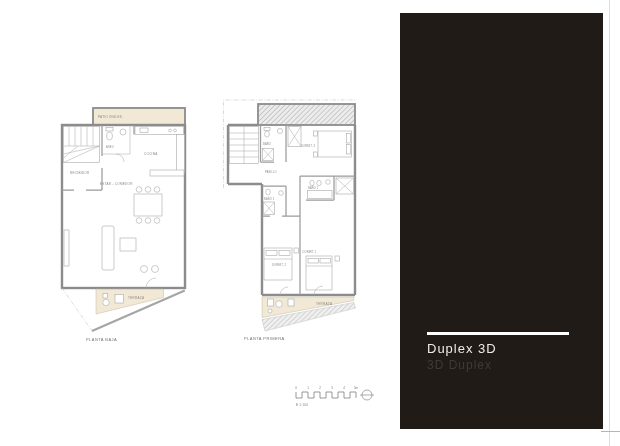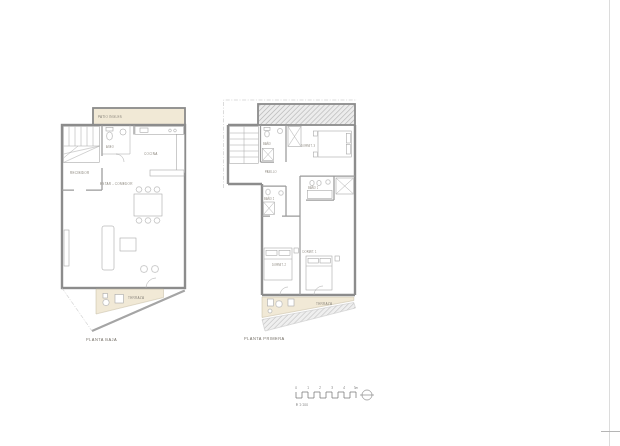--- a/index.html
+++ b/index.html
@@ -228,17 +228,22 @@
     <text x="68" y="6" text-anchor="middle" class="sct">5m</text>
     <path class="sc" d="M8,9 L8,15 L14,15 L14,9 L20,9 L20,15 L26,15 L26,9 L32,9 L32,15 L38,15 L38,9
              L44,9 L44,15 L50,15 L50,9 L56,9 L56,15 L62,15 L62,9 L68,9 L68,15"></path>
     <text x="8" y="23" class="scl">E 1:100</text>
     <g>
       <circle cx="79" cy="12" r="5" fill="none" stroke="#8a8a8a" stroke-width="0.7"></circle>
       <path d="M72,12 H86" fill="none" stroke="#8a8a8a" stroke-width="0.7"></path>
     </g>
   </svg>
 
+  <div class="panel">
+    <div class="rule"></div>
+    <div class="panel-title">Duplex 3D</div>
+    <div class="panel-subtitle">3D Duplex</div>
+  </div>
 
   <div class="edge-v"></div>
   <div class="edge-h"></div>
 
 </div>
 
 </body></html>

